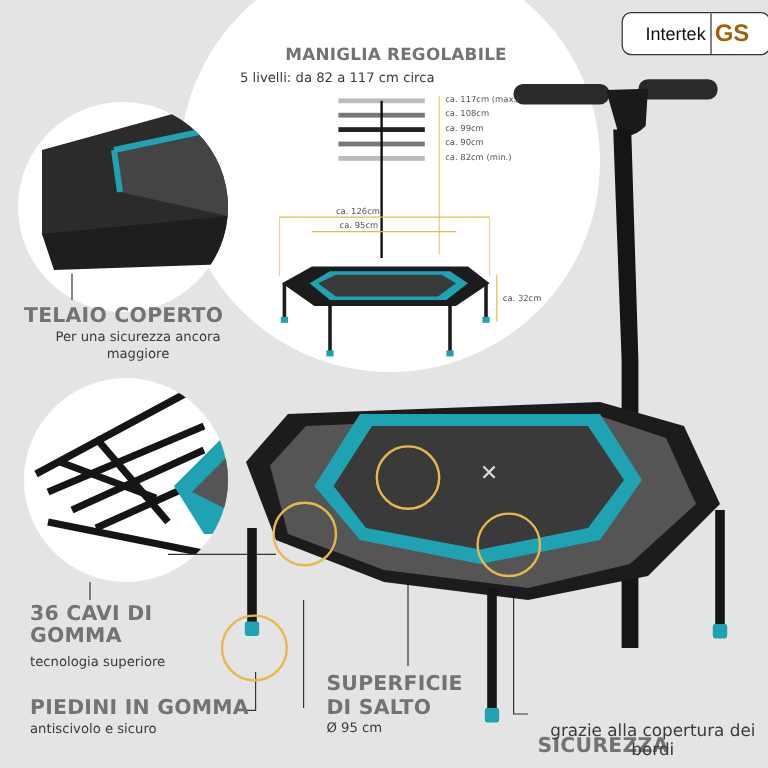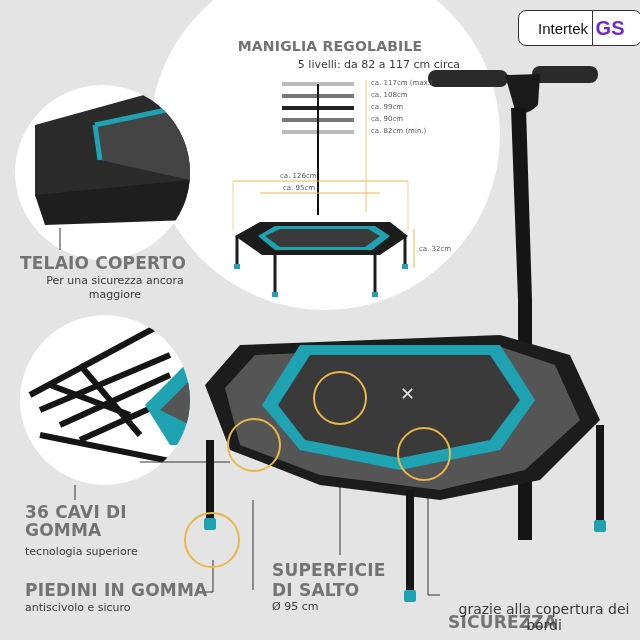--- a/index.html
+++ b/index.html
@@ -5,23 +5,23 @@
   html, body { margin:0; padding:0; }
   body { width:640px; height:640px; background:#e4e4e4; position:relative; overflow:hidden; font-family:"DejaVu Sans", sans-serif; }
   .abs { position:absolute; }
   .h { font-family:"DejaVu Sans", sans-serif; font-weight:bold; color:#737373; letter-spacing:0.2px; }
   .sub { font-family:"DejaVu Sans", sans-serif; color:#3a3a3a; }
   #big-circle { left:150px; top:-40px; width:350px; height:350px; border-radius:50%; background:#ffffff; }
   #detail-1 { left:15px; top:85px; width:175px; height:175px; border-radius:50%; background:#ffffff; overflow:hidden; }
   #detail-2 { left:20px; top:315px; width:170px; height:170px; border-radius:50%; background:#ffffff; overflow:hidden; }
   #logo { left:518px; top:10px; width:110px; height:34px; border:1.5px solid #333; border-radius:8px; background:#fff; display:flex; align-items:center; overflow:hidden;padding-left:12px; }
   #logo .intertek { font-size:15px; color:#111; padding:0 4px 0 7px; font-family:"Liberation Sans", sans-serif; }
-  #logo .gs { width:34px; height:34px; border-left:1.5px solid #333; display:flex; align-items:center; justify-content:center; font-weight:bold; font-size:20px; color:#6d28d9; font-family:"Liberation Sans", sans-serif; }
+  #logo .gs { width:34px; height:34px; border-left:1.5px solid #333; display:flex; align-items:center; justify-content:center; font-weight:bold; font-size:20px; color:#a16207; font-family:"Liberation Sans", sans-serif; }
   #title { left:200px; top:38px; width:260px; text-align:center; font-size:14px; }
-  #subtitle { left:200px; top:58px; width:260px; text-align:right; font-size:11px; }
+  #subtitle { left:200px; top:58px; width:260px; text-align:left; font-size:11px; }
   .lvl-label { font-size:7px; color:#555; left:371px;text-align:center; }
   .dim-label { font-size:7px; color:#555; }
   .t-telaio { left:20px; top:253px; font-size:17px; }
   .s-telaio { left:20px; top:274px; font-size:11px; width:190px; line-height:14px;text-align:center; }
   .t-cavi { left:25px; top:503px; font-size:17px; width:150px; line-height:18px; }
   .s-cavi { left:25px; top:545px; font-size:11px; }
   .t-piedini { left:25px; top:580px; font-size:17px; }
   .s-piedini { left:25px; top:601px; font-size:11px; }
   .t-superficie { left:272px; top:560px; font-size:17px; line-height:20px; width:130px; }
   .s-superficie { left:272px; top:600px; font-size:11px; }

